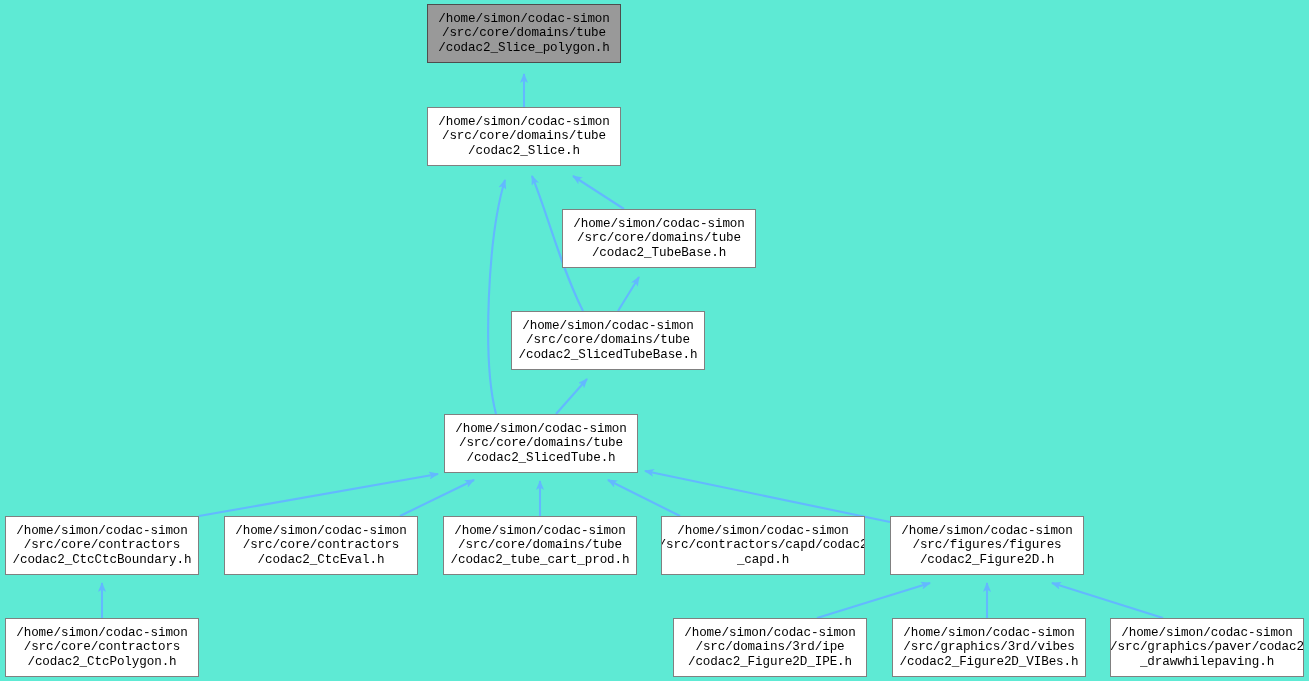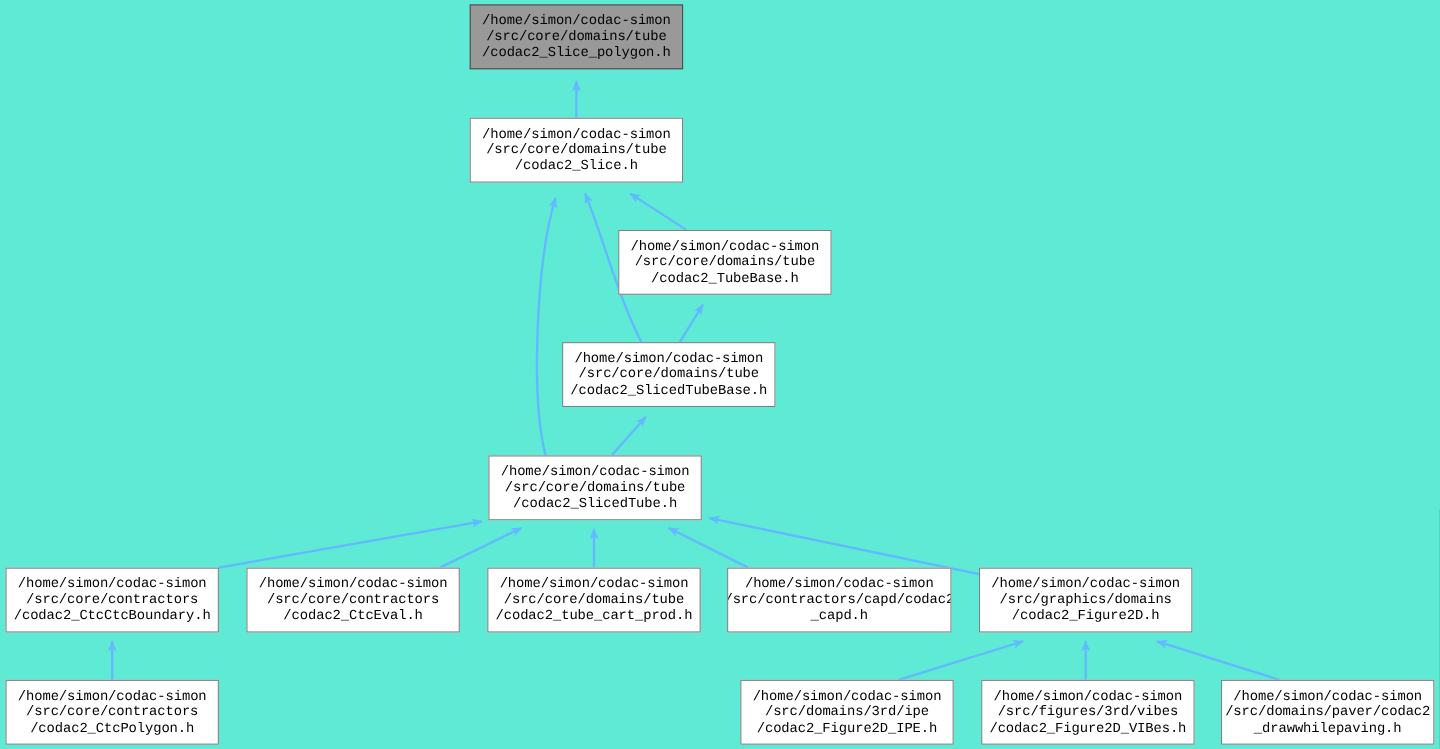--- a/index.html
+++ b/index.html
@@ -134,38 +134,38 @@
         <span class="ln">/src/core/domains/tube</span>
         <span class="ln">/codac2_tube_cart_prod.h</span>
       </div>
       <div class="node" style="left: 661px; top: 516px; width: 204px; height: 59px;">
         <span class="ln">/home/simon/codac-simon</span>
         <span class="ln">/src/contractors/capd/codac2</span>
         <span class="ln">_capd.h</span>
       </div>
       <div class="node" style="left: 890px; top: 516px; width: 194px; height: 59px;">
         <span class="ln">/home/simon/codac-simon</span>
-        <span class="ln">/src/graphics/domains</span>
+        <span class="ln">/src/figures/figures</span>
         <span class="ln">/codac2_Figure2D.h</span>
       </div>
       <div class="node" style="left: 5px; top: 618px; width: 194px; height: 59px;">
         <span class="ln">/home/simon/codac-simon</span>
         <span class="ln">/src/core/contractors</span>
         <span class="ln">/codac2_CtcPolygon.h</span>
       </div>
       <div class="node" style="left: 673px; top: 618px; width: 194px; height: 59px;">
         <span class="ln">/home/simon/codac-simon</span>
         <span class="ln">/src/domains/3rd/ipe</span>
         <span class="ln">/codac2_Figure2D_IPE.h</span>
       </div>
       <div class="node" style="left: 892px; top: 618px; width: 194px; height: 59px;">
         <span class="ln">/home/simon/codac-simon</span>
-        <span class="ln">/src/figures/3rd/vibes</span>
+        <span class="ln">/src/graphics/3rd/vibes</span>
         <span class="ln">/codac2_Figure2D_VIBes.h</span>
       </div>
       <div class="node" style="left: 1110px; top: 618px; width: 194px; height: 59px;">
         <span class="ln">/home/simon/codac-simon</span>
-        <span class="ln">/src/domains/paver/codac2</span>
+        <span class="ln">/src/graphics/paver/codac2</span>
         <span class="ln">_drawwhilepaving.h</span>
       </div>
     </div>
 
 </div>
 
 </body></html>

